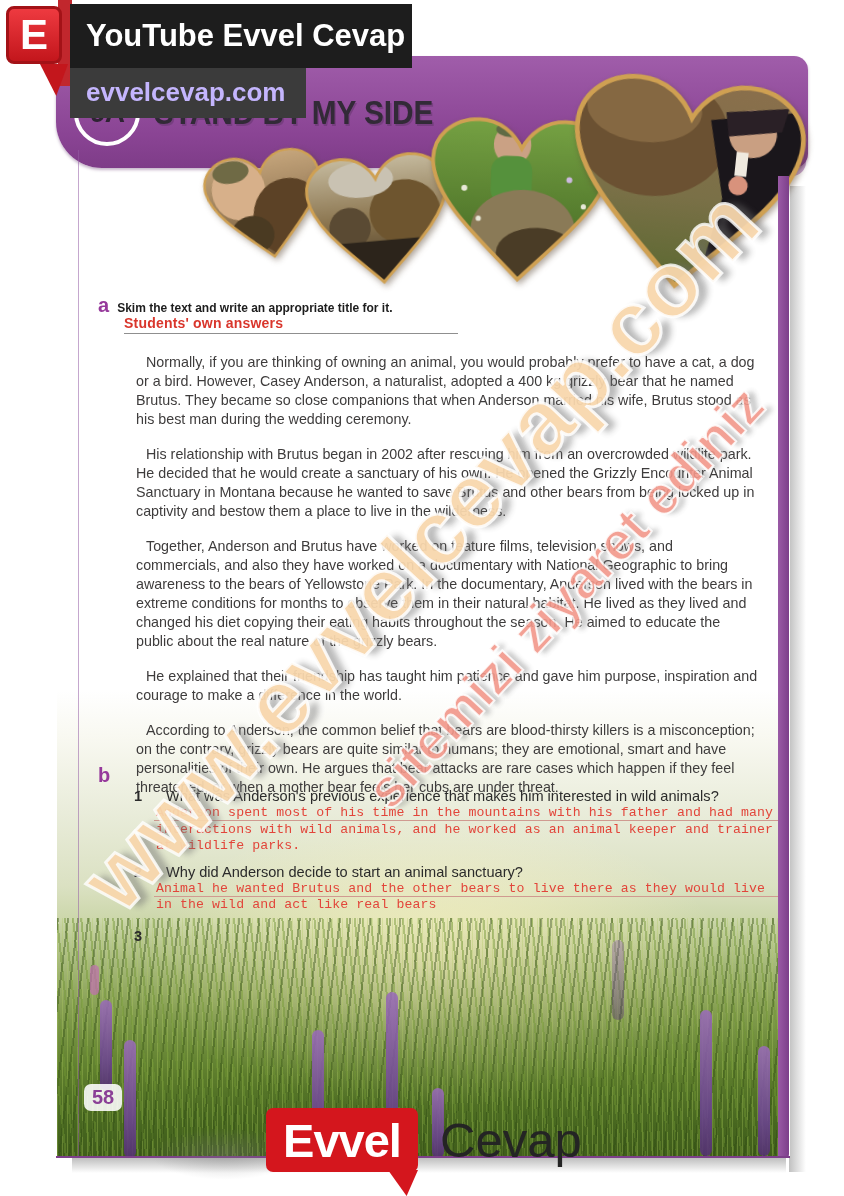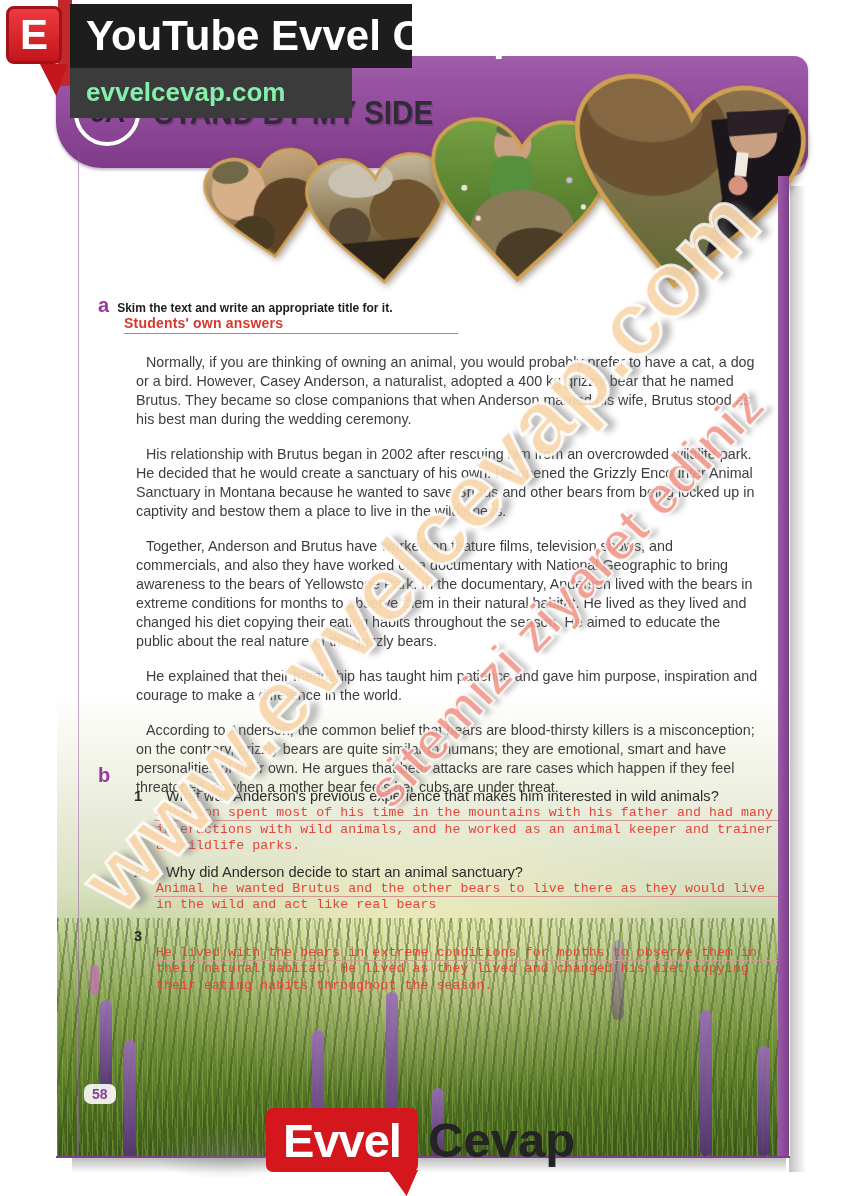--- a/index.html
+++ b/index.html
@@ -28,24 +28,24 @@
   .unit-circle{left:74px;top:80px;width:58px;height:58px;border:4px solid #fff;
      border-radius:50%;z-index:3;display:flex;align-items:center;justify-content:center;}
   .unit-label{font-size:28px;font-weight:bold;color:#2e2333;letter-spacing:-1px;}
   .band-title{left:154px;top:94px;z-index:3;font-size:31px;font-weight:bold;color:#322a37;
      letter-spacing:0;transform:scale(.96,1.08);transform-origin:left top;
      text-shadow:1.5px 1.5px 0 rgba(100,55,110,.55);white-space:nowrap;}
 
   
   .red-strip{left:58px;top:0;width:14px;height:86px;background:#c1272d;z-index:5;}
   .black-bar{left:70px;top:4px;width:342px;height:64px;background:#1d1d1d;z-index:6;
-     color:#fff;font-size:42px;font-weight:bold;line-height:64px;padding-left:16px;
+     color:#fff;font-size:31px;font-weight:bold;line-height:64px;padding-left:16px;
      box-sizing:border-box;white-space:nowrap;}
-  .sub-bar{left:70px;top:68px;width:282px;height:50px;background:#3b3b3b;z-index:6;
-     color:#86efac;font-size:26px;font-weight:bold;line-height:48px;padding-left:16px;
+  .sub-bar{left:70px;top:68px;width:236px;height:50px;background:#3b3b3b;z-index:6;
+     color:#c4b5fd;font-size:26px;font-weight:bold;line-height:48px;padding-left:16px;
      box-sizing:border-box;white-space:nowrap;}
   .e-logo{left:6px;top:6px;width:56px;height:58px;z-index:7;background:linear-gradient(180deg,#ee3a40,#c3161c);
      border:3px solid #a31217;border-radius:8px;display:flex;align-items:center;justify-content:center;
      color:#fff;font-size:42px;font-weight:bold;box-sizing:border-box;}
   .e-tail{left:40px;top:64px;width:28px;height:32px;background:#c3161c;z-index:7;
      clip-path:polygon(0 0,100% 0,58% 100%);}
 
   
   .heart{z-index:3;filter:drop-shadow(2px 3px 3px rgba(80,60,40,.45));}
 
@@ -90,29 +90,29 @@
   .wm{z-index:8;pointer-events:none;font-weight:bold;white-space:nowrap;text-align:center;}
   .wm1{left:-130px;top:498px;width:1100px;font-size:92px;color:#f8d7ad;
      transform:rotate(-47deg);-webkit-text-stroke:3px rgba(255,255,255,.85);
      text-shadow:7px 7px 6px rgba(110,110,110,.5);opacity:.95;}
   .wm2{left:185px;top:566px;width:760px;font-size:54px;color:#f2978a;
      transform:rotate(-47deg);-webkit-text-stroke:2px rgba(255,255,255,.85);
      text-shadow:5px 5px 5px rgba(120,120,120,.45);opacity:.9;}
 
   
   .badge{left:84px;top:1084px;z-index:4;background:rgba(255,255,255,.88);border-radius:7px;
-     padding:2px 8px;color:#8a3f96;font-size:14px;font-weight:bold;text-align:right;}
+     padding:2px 8px;color:#8a3f96;font-size:20px;font-weight:bold;text-align:right;}
   .logo-shadow{left:150px;top:1128px;width:150px;height:52px;z-index:8;
      background:radial-gradient(ellipse at center,rgba(120,120,120,.35),rgba(120,120,120,0) 70%);}
   .logo-red{left:266px;top:1108px;width:152px;height:64px;background:#d4161d;border-radius:7px;
      z-index:9;display:flex;align-items:center;justify-content:center;color:#ffffff;
      font-size:47px;font-weight:bold;letter-spacing:-1px;}
   .logo-tail{left:388px;top:1170px;width:30px;height:26px;background:#d4161d;z-index:9;
      clip-path:polygon(0 0,100% 0,62% 100%);}
-  .logo-gray{left:428px;top:1112px;z-index:9;color:#242424;font-size:49px;font-weight:bold;
+  .logo-gray{left:440px;top:1112px;z-index:9;color:#242424;font-size:49px;font-weight:normal;
      letter-spacing:0;}
 </style>
 </head>
 <body>
 
 <div class="canvas">
 
   <div class="abs side-shadow"></div>
   <div class="abs bottom-shadow"></div>
   <div class="abs page"></div>
@@ -255,21 +255,20 @@
     </div>
     <div class="answer">Anderson spent most of his time in the mountains with his father and had many interactions with wild animals, and he worked as an animal keeper and trainer at wildlife parks.</div>
     <div class="q-row">
       <span class="q-num">2</span>
       <span>Why did Anderson decide to start an animal sanctuary?</span>
     </div>
     <div class="answer">Animal he wanted Brutus and the other bears to live there as they would live in the wild and act like real bears</div>
     <div class="q-row q3-gap">
       <span class="q-num">3</span>
     </div>
-    <div class="answer">He lived with the bears in extreme conditions for months to observe them in their natural habitat. He lived as they lived and changed his diet copying their eating habits throughout the season.</div>
   </div>
 
   <div class="abs wm wm1">www.evvelcevap.com</div>
   <div class="abs wm wm2">sitemizi ziyaret ediniz</div>
 
   <div class="abs badge">58</div>
 
   <div class="abs logo-shadow"></div>
   <div class="abs logo-red">Evvel</div>
   <div class="abs logo-tail"></div>

